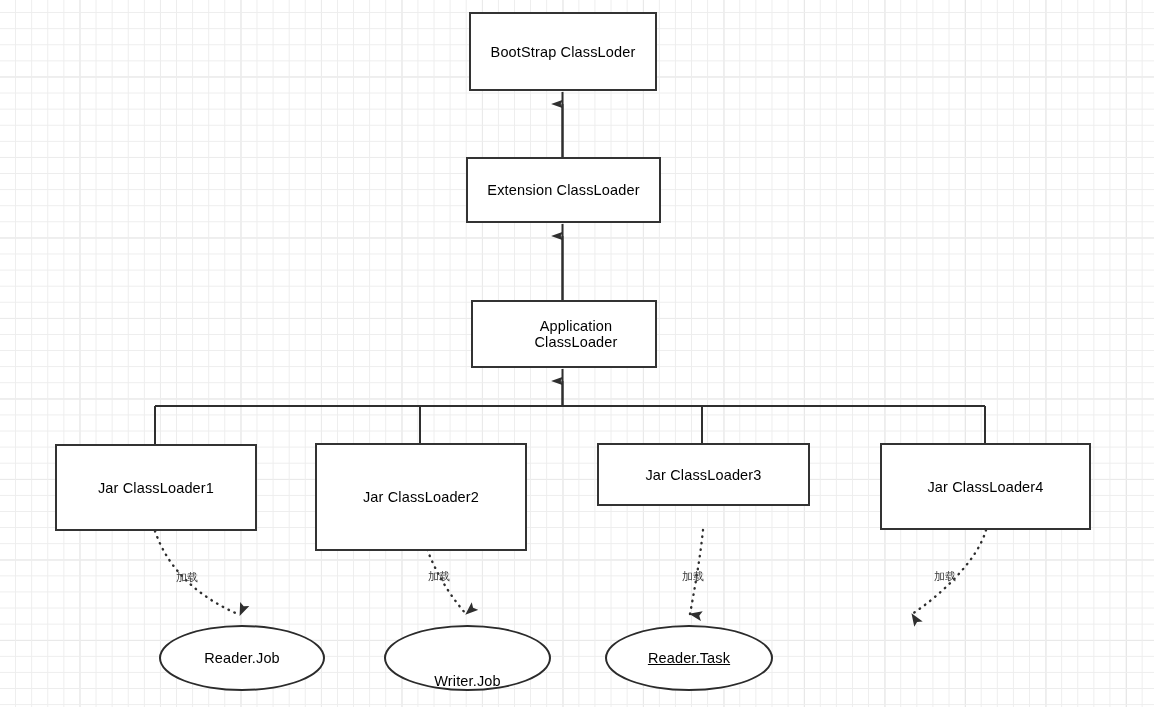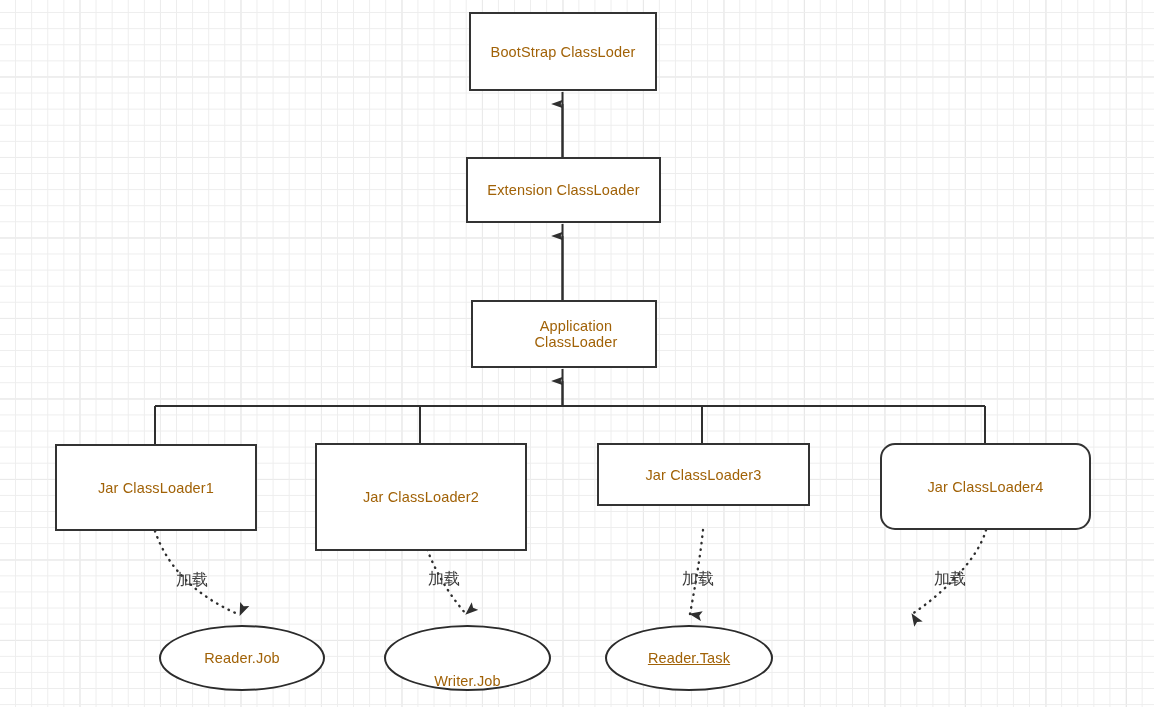--- a/index.html
+++ b/index.html
@@ -32,37 +32,37 @@
     width: 1154px;
     height: 707px;
     pointer-events: none;
   }
   .node {
     position: absolute;
     box-sizing: border-box;
     display: flex;
     align-items: center;
     justify-content: center;
-    color: #a16207;
+    color: #000000;
     font-size: 14.5px;
     letter-spacing: 0.15px;
     text-align: center;
     background: #ffffff;
   }
   .box {
     border: 2px solid #333333;
   }
   .ellipse {
     border: 2px solid #2b2b2b;
     border-radius: 50%;
   }
   .edge-label {
     position: absolute;
     color: #3c3c3c;
-    font-size: 16px;
+    font-size: 11px;
     font-family: "DejaVu Sans", "Liberation Sans", sans-serif;
     background: transparent;
     white-space: nowrap;
   }
 </style>
 </head>
 <body>
 
 <div id="canvas">
 
@@ -129,21 +129,21 @@
   </div>
 
   <div class="node box" style="left:315px; top:443px; width:212px; height:108px;text-align:right;">
     <span>Jar ClassLoader2</span>
   </div>
 
   <div class="node box" style="left:597px; top:443px; width:213px; height:63px;">
     <span>Jar ClassLoader3</span>
   </div>
 
-  <div class="node box" style="left:880px; top:443px; width:211px; height:87px;border-radius:15px;">
+  <div class="node box" style="left:880px; top:443px; width:211px; height:87px;">
     <span>Jar ClassLoader4</span>
   </div>
 
   <div class="node ellipse" style="left:159px; top:625px; width:166px; height:66px;">
     <span>Reader.Job</span>
   </div>
 
   <div class="node ellipse" style="left:384px; top:625px; width:167px; height:66px;align-items:flex-end;">
     <span>Writer.Job</span>
   </div>

